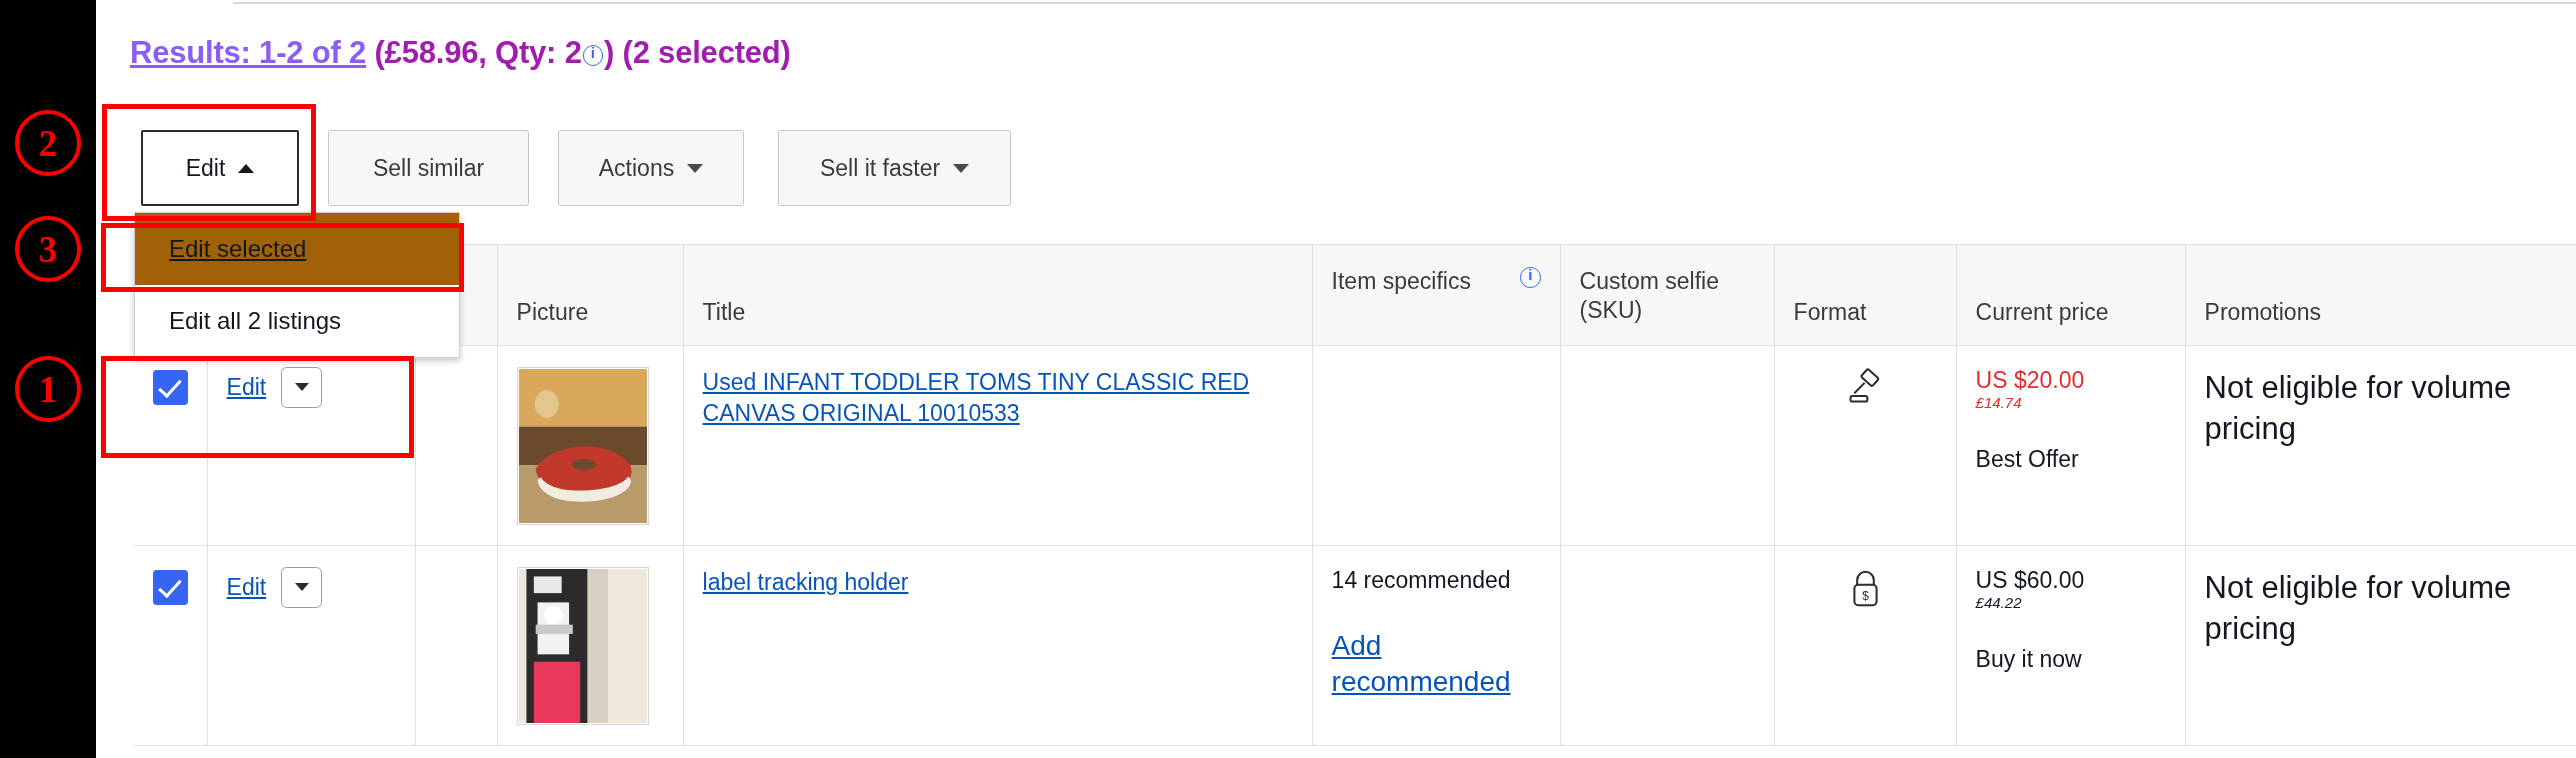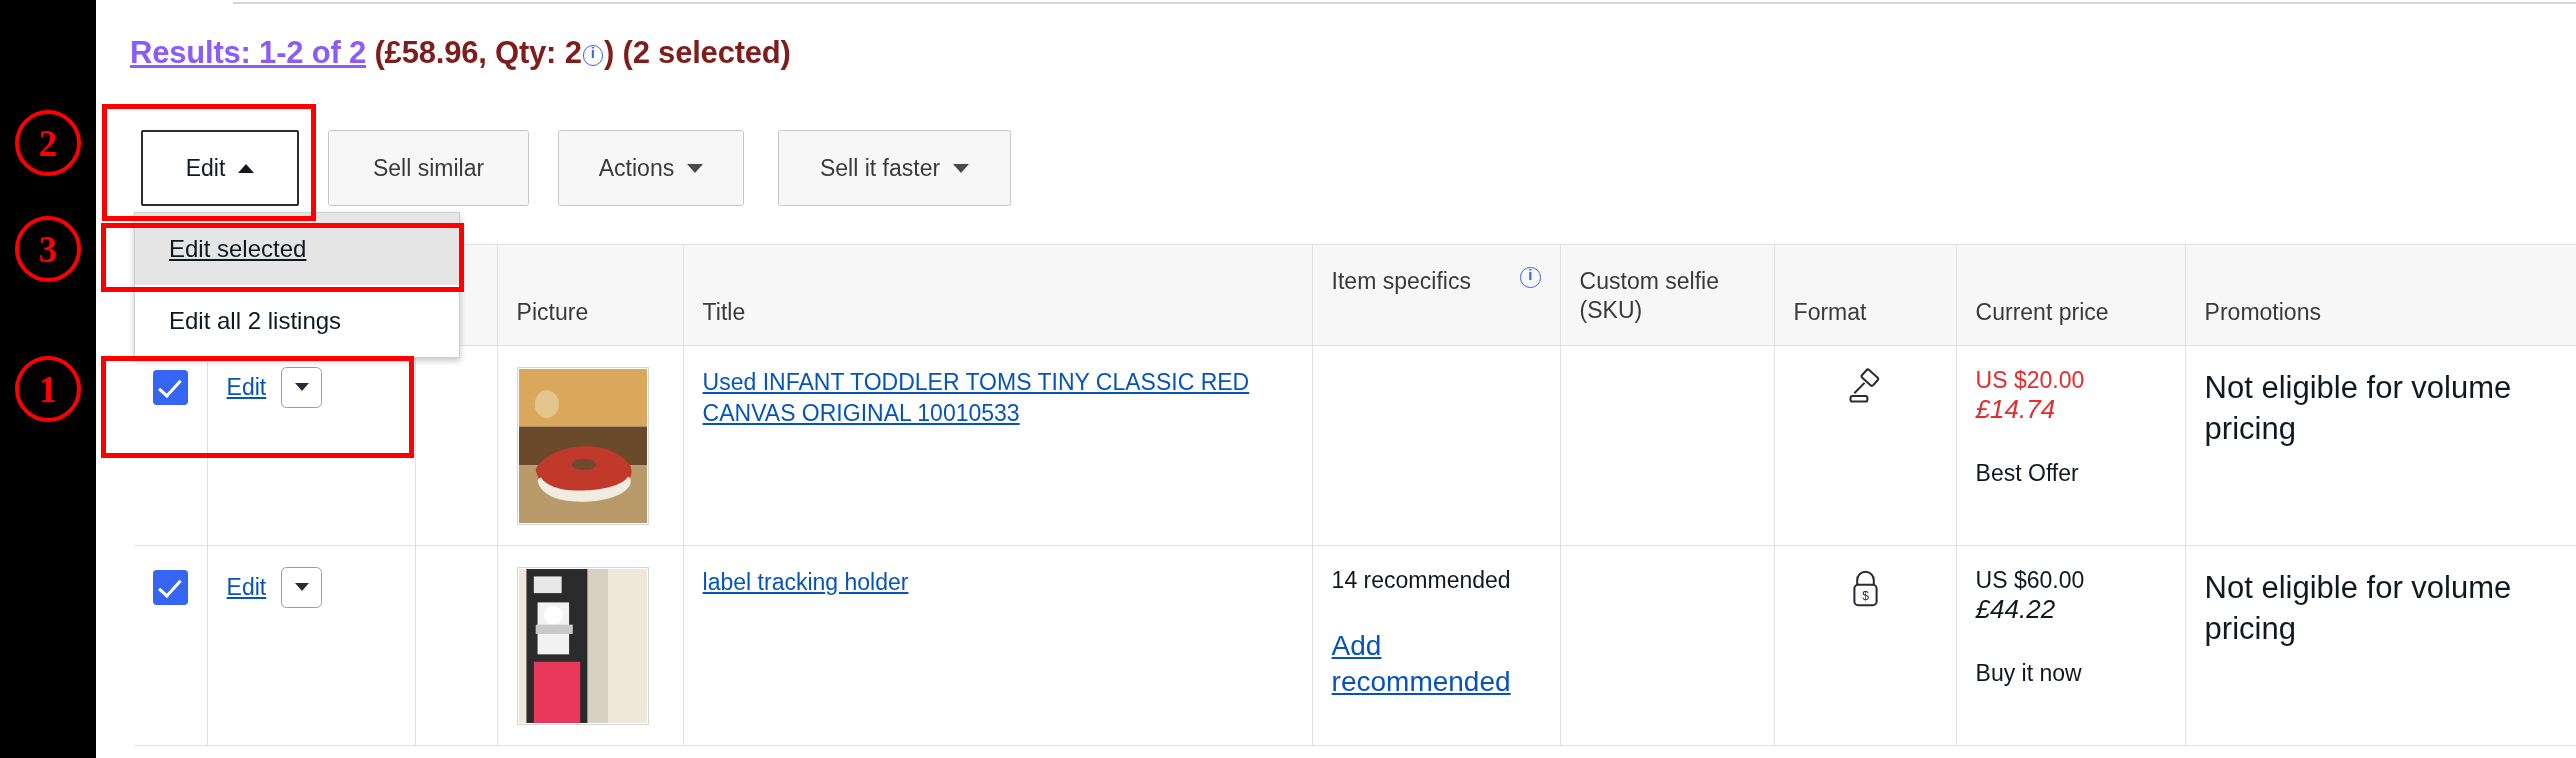--- a/index.html
+++ b/index.html
@@ -43,21 +43,21 @@
   .results-line {
     position: absolute;
     left: 130px;
     top: 35px;
     font-size: 31px;
     font-weight: bold;
     white-space: nowrap;
     letter-spacing: -0.2px;
   }
   .results-line .strong { color: #8b5cf6; text-decoration: underline; }
-  .results-line .muted  { color: #7f1d1d; }
+  .results-line .muted  { color: #a21caf; }
   .info-circle {
     display: inline-block;
     width: 20.5px; height: 20.5px;
     border: 1.9px solid #3665f3;
     border-radius: 50%;
     position: relative;
     top: 2.8px;
     margin: 0 0.9px;
     vertical-align: baseline;
     box-sizing: border-box;
@@ -117,21 +117,21 @@
   .dropdown-item {
     height: 72px;
     display: flex;
     align-items: center;
     padding-left: 34px;
     font-size: 24px;
     color: #111820;
     box-sizing: border-box;
   }
   .dropdown-item.highlighted {
-    background: #e5e5e5;
+    background: #a16207;
   }
   .dropdown-item.highlighted .dd-label { text-decoration: underline; }
 
   
   .table {
     position: absolute;
     left: 134px;
     top: 244px;
     width: 2442px;
     border-top: 0.9px solid #e0e0e0;
@@ -231,21 +231,21 @@
     display: inline;
   }
 
   .specs-text { font-size: 23px; color: #111820; }
   .specs-link { font-size: 28px; display: inline-block; margin-top: 34px; line-height: 1.3; }
 
   .format-cell { display: flex; align-items: flex-start; justify-content: center; }
 
   .price-cell { text-align: left; padding-right: 22.3px; }
   .price-main { font-size: 23px; }
-  .price-conv { font-size: 26px; font-style: italic; }
+  .price-conv { font-size: 15px; font-style: italic; }
   .price-type { font-size: 23px; margin-top: 35px; }
   .price-red .price-main, .price-red .price-conv { color: #e32c2c; }
 
   .promo-text { font-size: 31px; line-height: 1.35; }
 
   
   .anno-box {
     position: absolute;
     border: 5.6px solid #ff0000;
     box-sizing: border-box;

